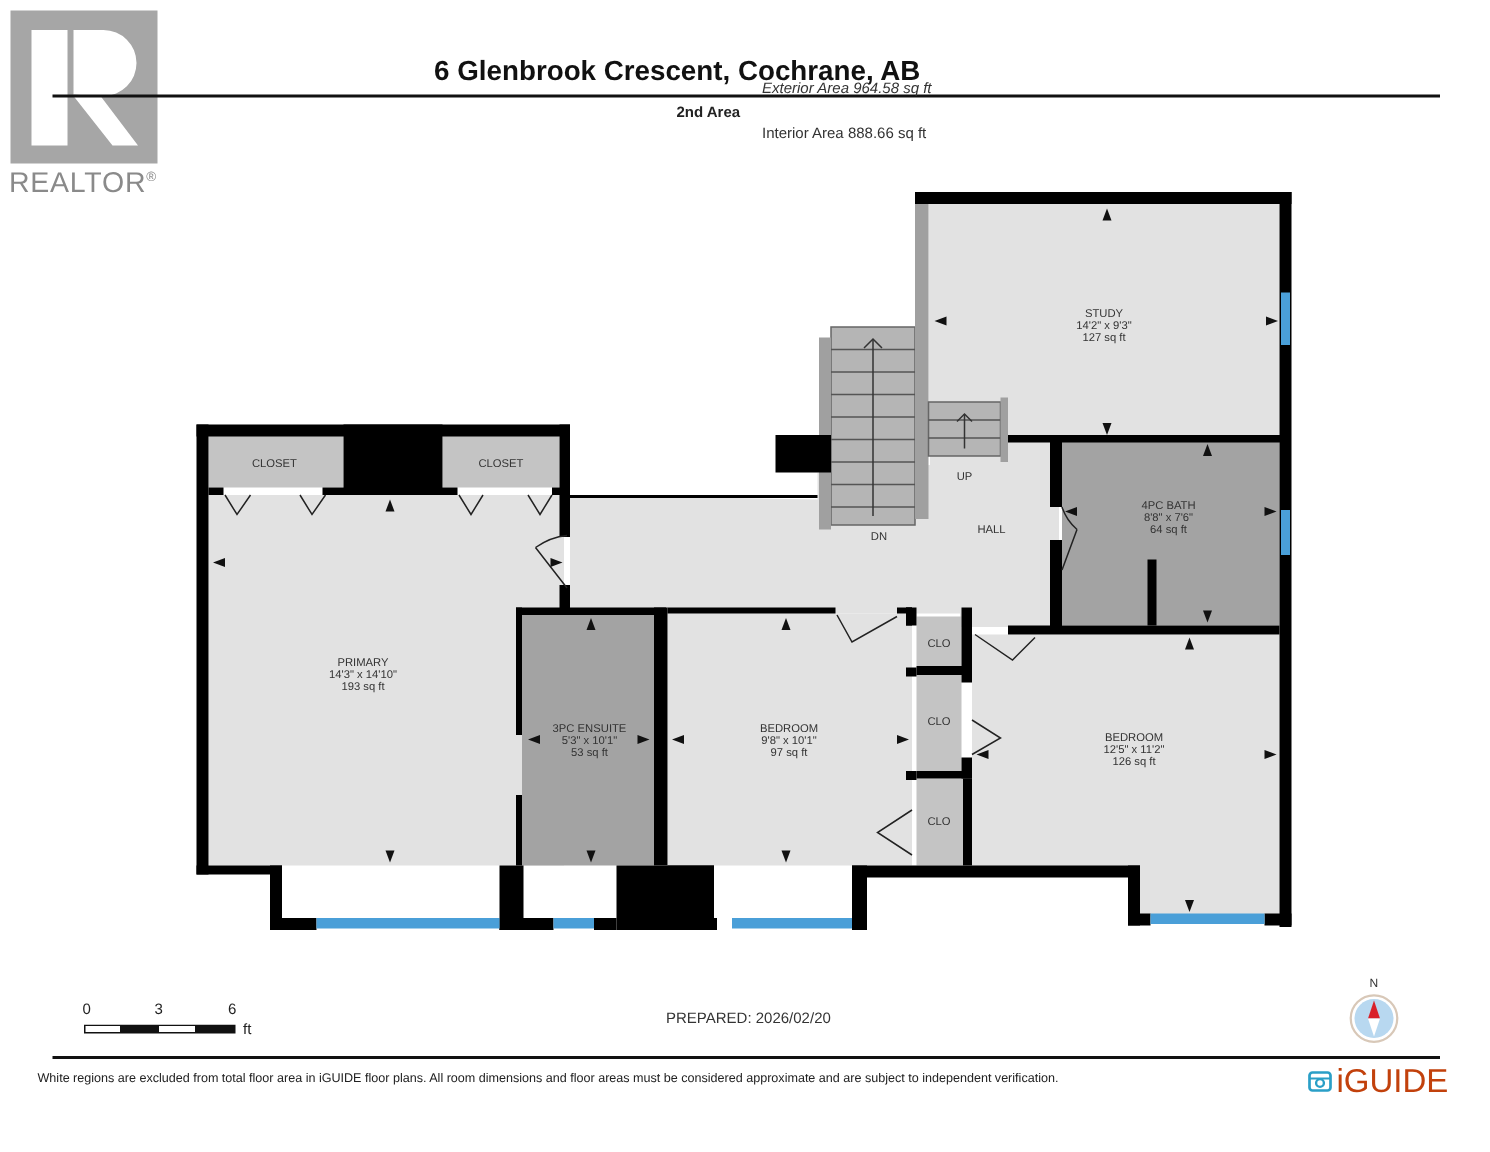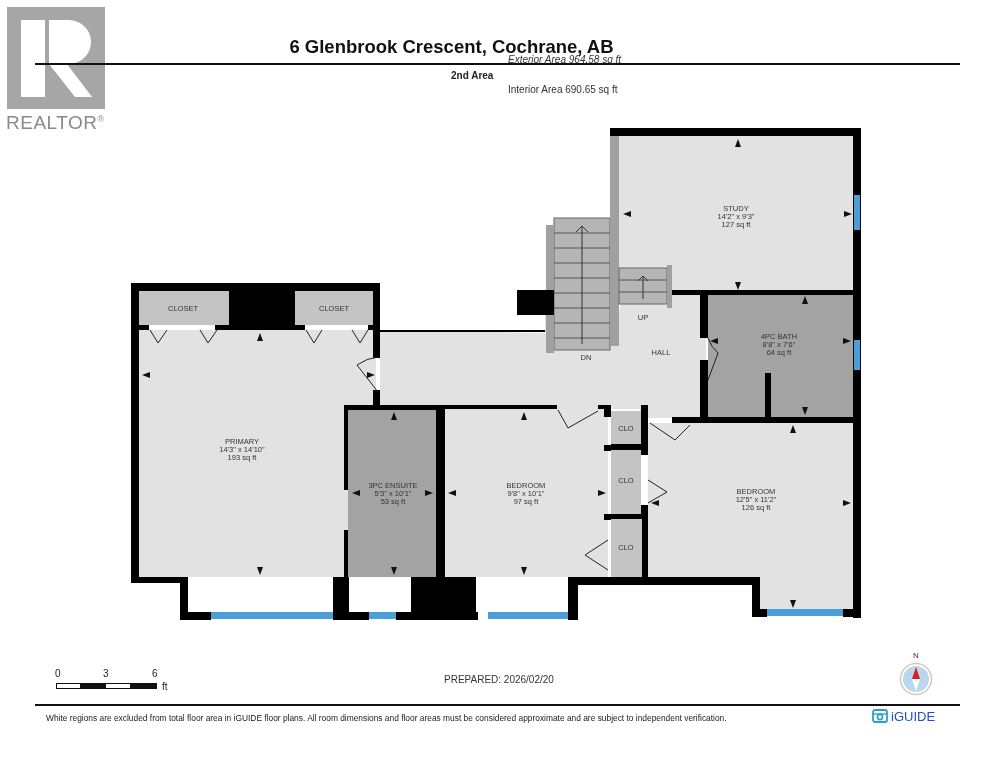--- a/index.html
+++ b/index.html
@@ -10,41 +10,41 @@
   .logo-text sup { font-size: 9px; }
   .title { left: 0; width: 903px; top: 36px; text-align: center; font-size: 18.5px; font-weight: bold; color: #111; }
   .title-rule { left: 35px; width: 925px; top: 63px; height: 2px; background: #111; }
   .floor-label { left: 451px; top: 70px; font-size: 10px; font-weight: bold; }
   .area-line { left: 508px; font-size: 10px; color: #333; }
   .plan { left: 0; top: 0; }
   .room-label { font-family: "Liberation Sans", sans-serif; fill: #333; text-anchor: middle; }
   .scale-num { top: 668px; font-size: 10px; }
   .prepared { left: 444px; top: 674px; font-size: 10px; color: #333; }
   .bottom-rule { left: 35px; width: 925px; top: 704px; height: 2px; background: #111; }
-  .disclaimer { left: 46px; top: 713px; font-size: 8.4px; color: #222; white-space: nowrap; }
-  .iguide { left: 872px; top: 708px; font-size: 13px; color: #1d4ed8; display: flex; align-items: center; gap: 3px; }
+  .disclaimer { left: 25px; top: 713px; font-size: 8.4px; color: #222; white-space: nowrap; }
+  .iguide { left: 872px; top: 708px; font-size: 22px; color: #c2410c; display: flex; align-items: center; gap: 3px; }
   .compass-n { left: 913px; top: 651px; font-size: 8px; color: #333; }
 </style>
 </head>
 <body>
 
 <div class="abs logo-box">
   <svg width="98" height="102" viewBox="0 0 98 102">
     <rect x="14" y="13" width="24" height="77" fill="#fff"></rect>
     <path d="M42 13 h20 a22 22 0 0 1 0 44 h-2 l25 33 h-17 l-26 -33 z" fill="#fff"></path>
     <path d="M42 57 h15 l-15 -1 z" fill="#a6a6a6"></path>
   </svg>
 </div>
 <div class="abs logo-text"><span>REALTOR</span><sup>®</sup></div>
 
 <div class="abs title">6 Glenbrook Crescent, Cochrane, AB</div>
 <div class="abs title-rule"></div>
 <div class="abs floor-label">2nd Area</div>
 <div class="abs area-line" style="top:54px;font-style:italic;">Exterior Area 964.58 sq ft</div>
-<div class="abs area-line" style="top:84px;">Interior Area 690.65 sq ft</div>
+<div class="abs area-line" style="top:84px;">Interior Area 888.66 sq ft</div>
 
 <svg class="abs plan" width="993" height="768" viewBox="0 0 993 768">
 
   <g>
 
     <rect x="619" y="136" width="234" height="157" fill="#e2e2e2"></rect>
 
     <polygon points="380,330 545,333 545,315 620,310 620,293 706,293 706,418 640,418 640,409 380,409" fill="#e2e2e2"></polygon>
 
     <rect x="708" y="293" width="145" height="124" fill="#a3a3a3"></rect>

